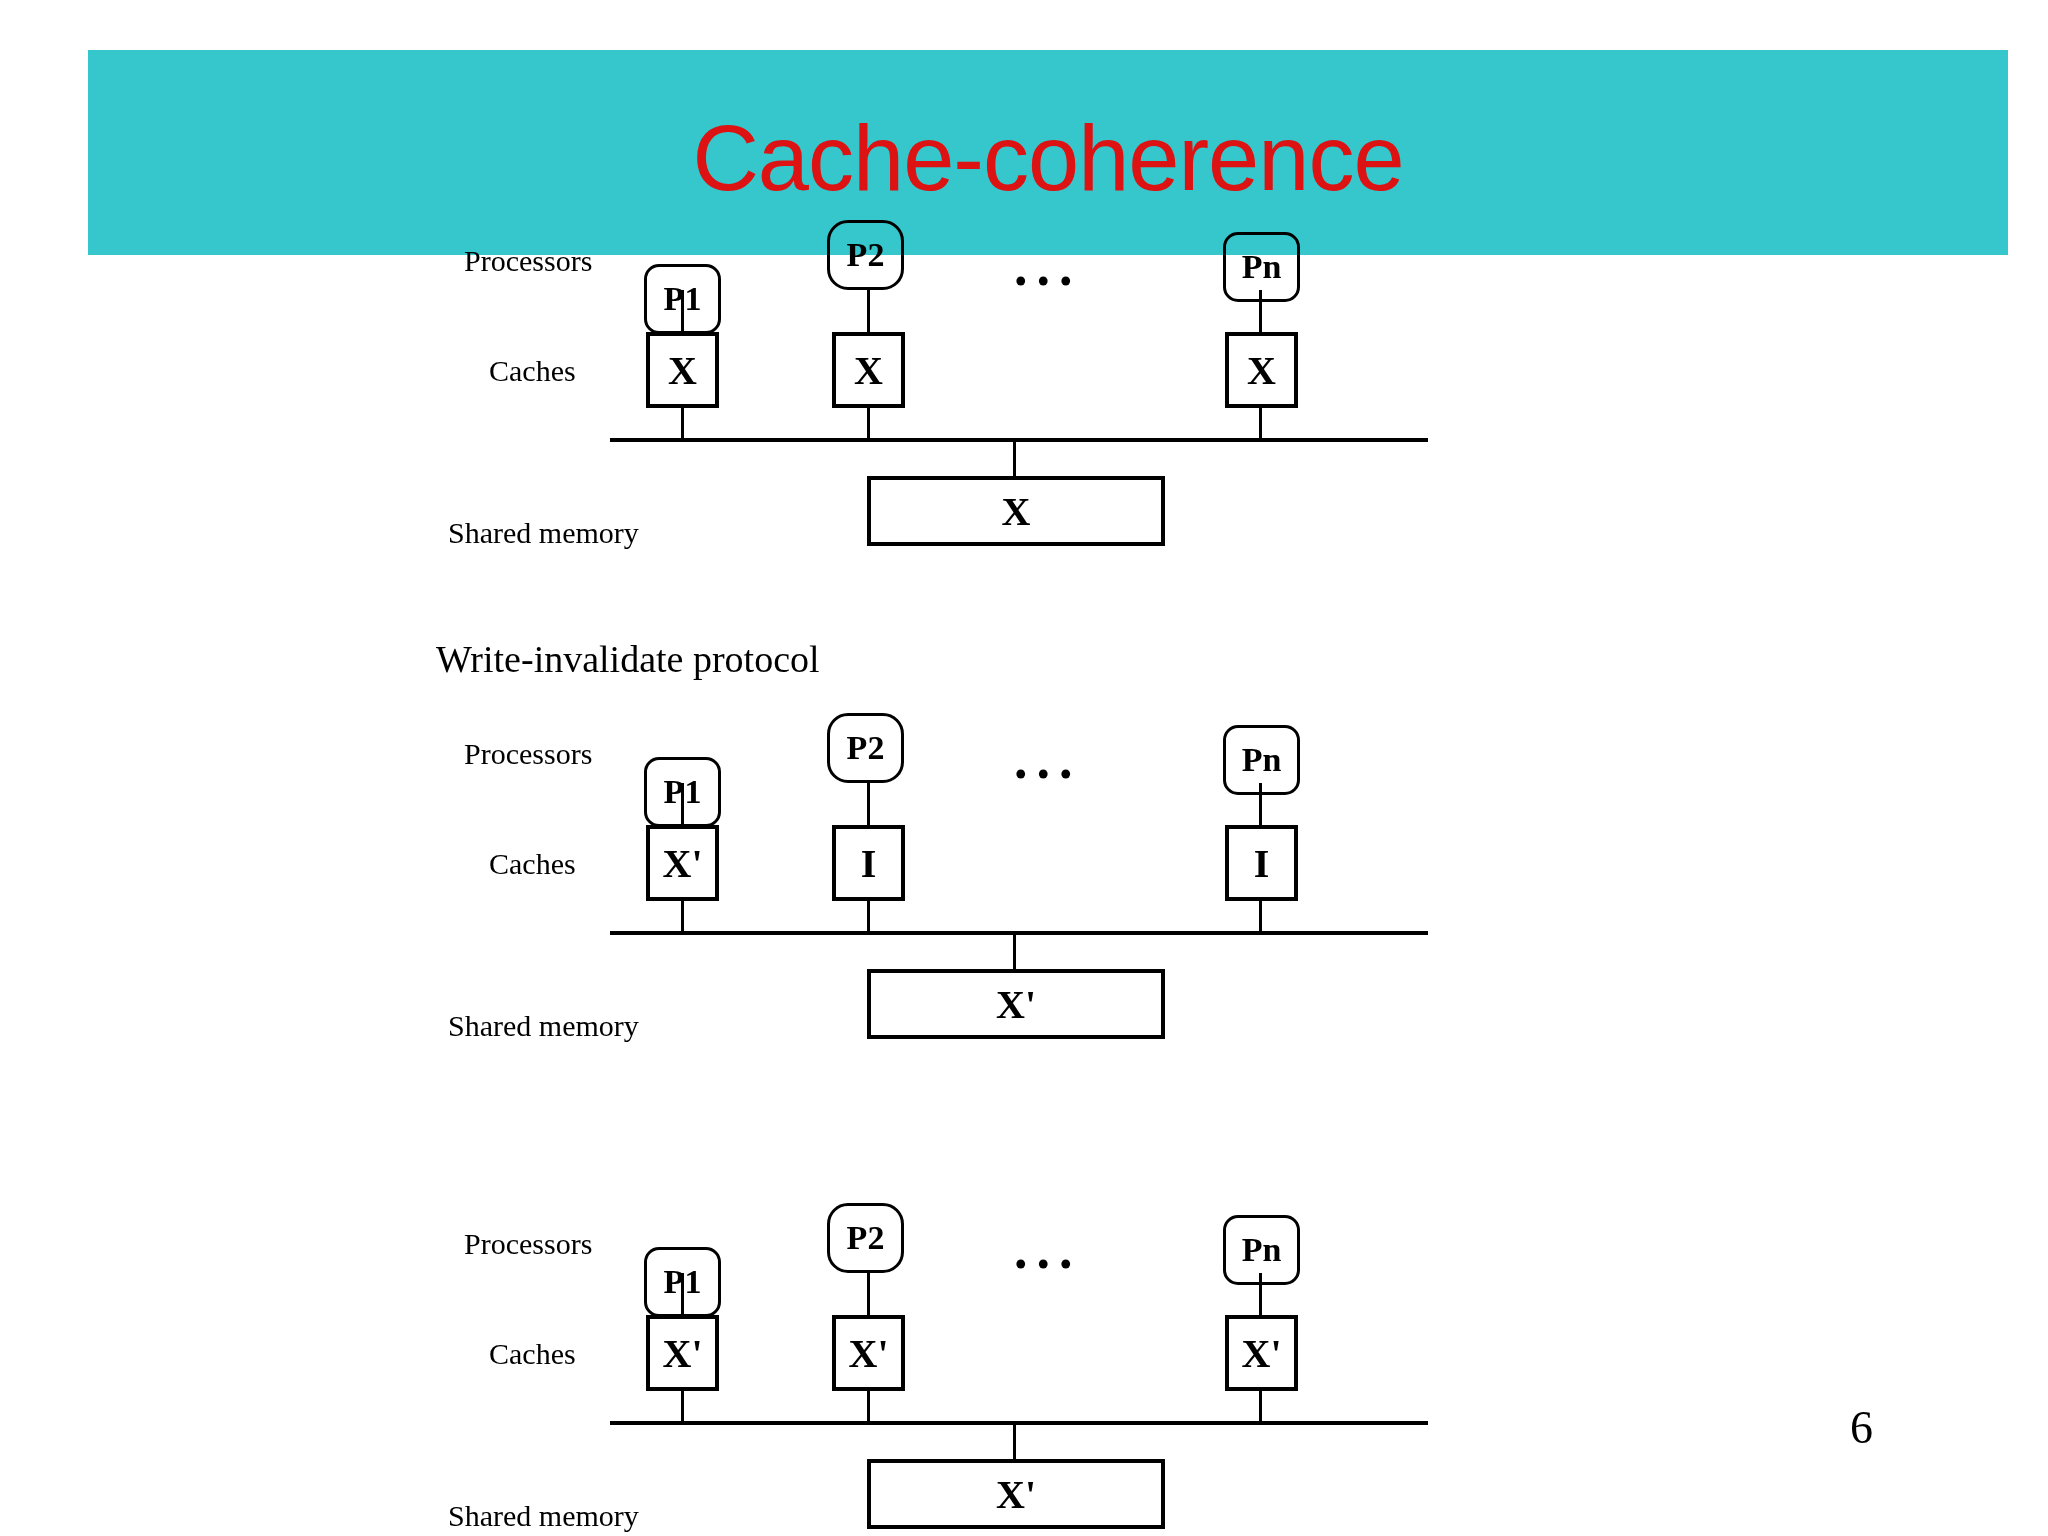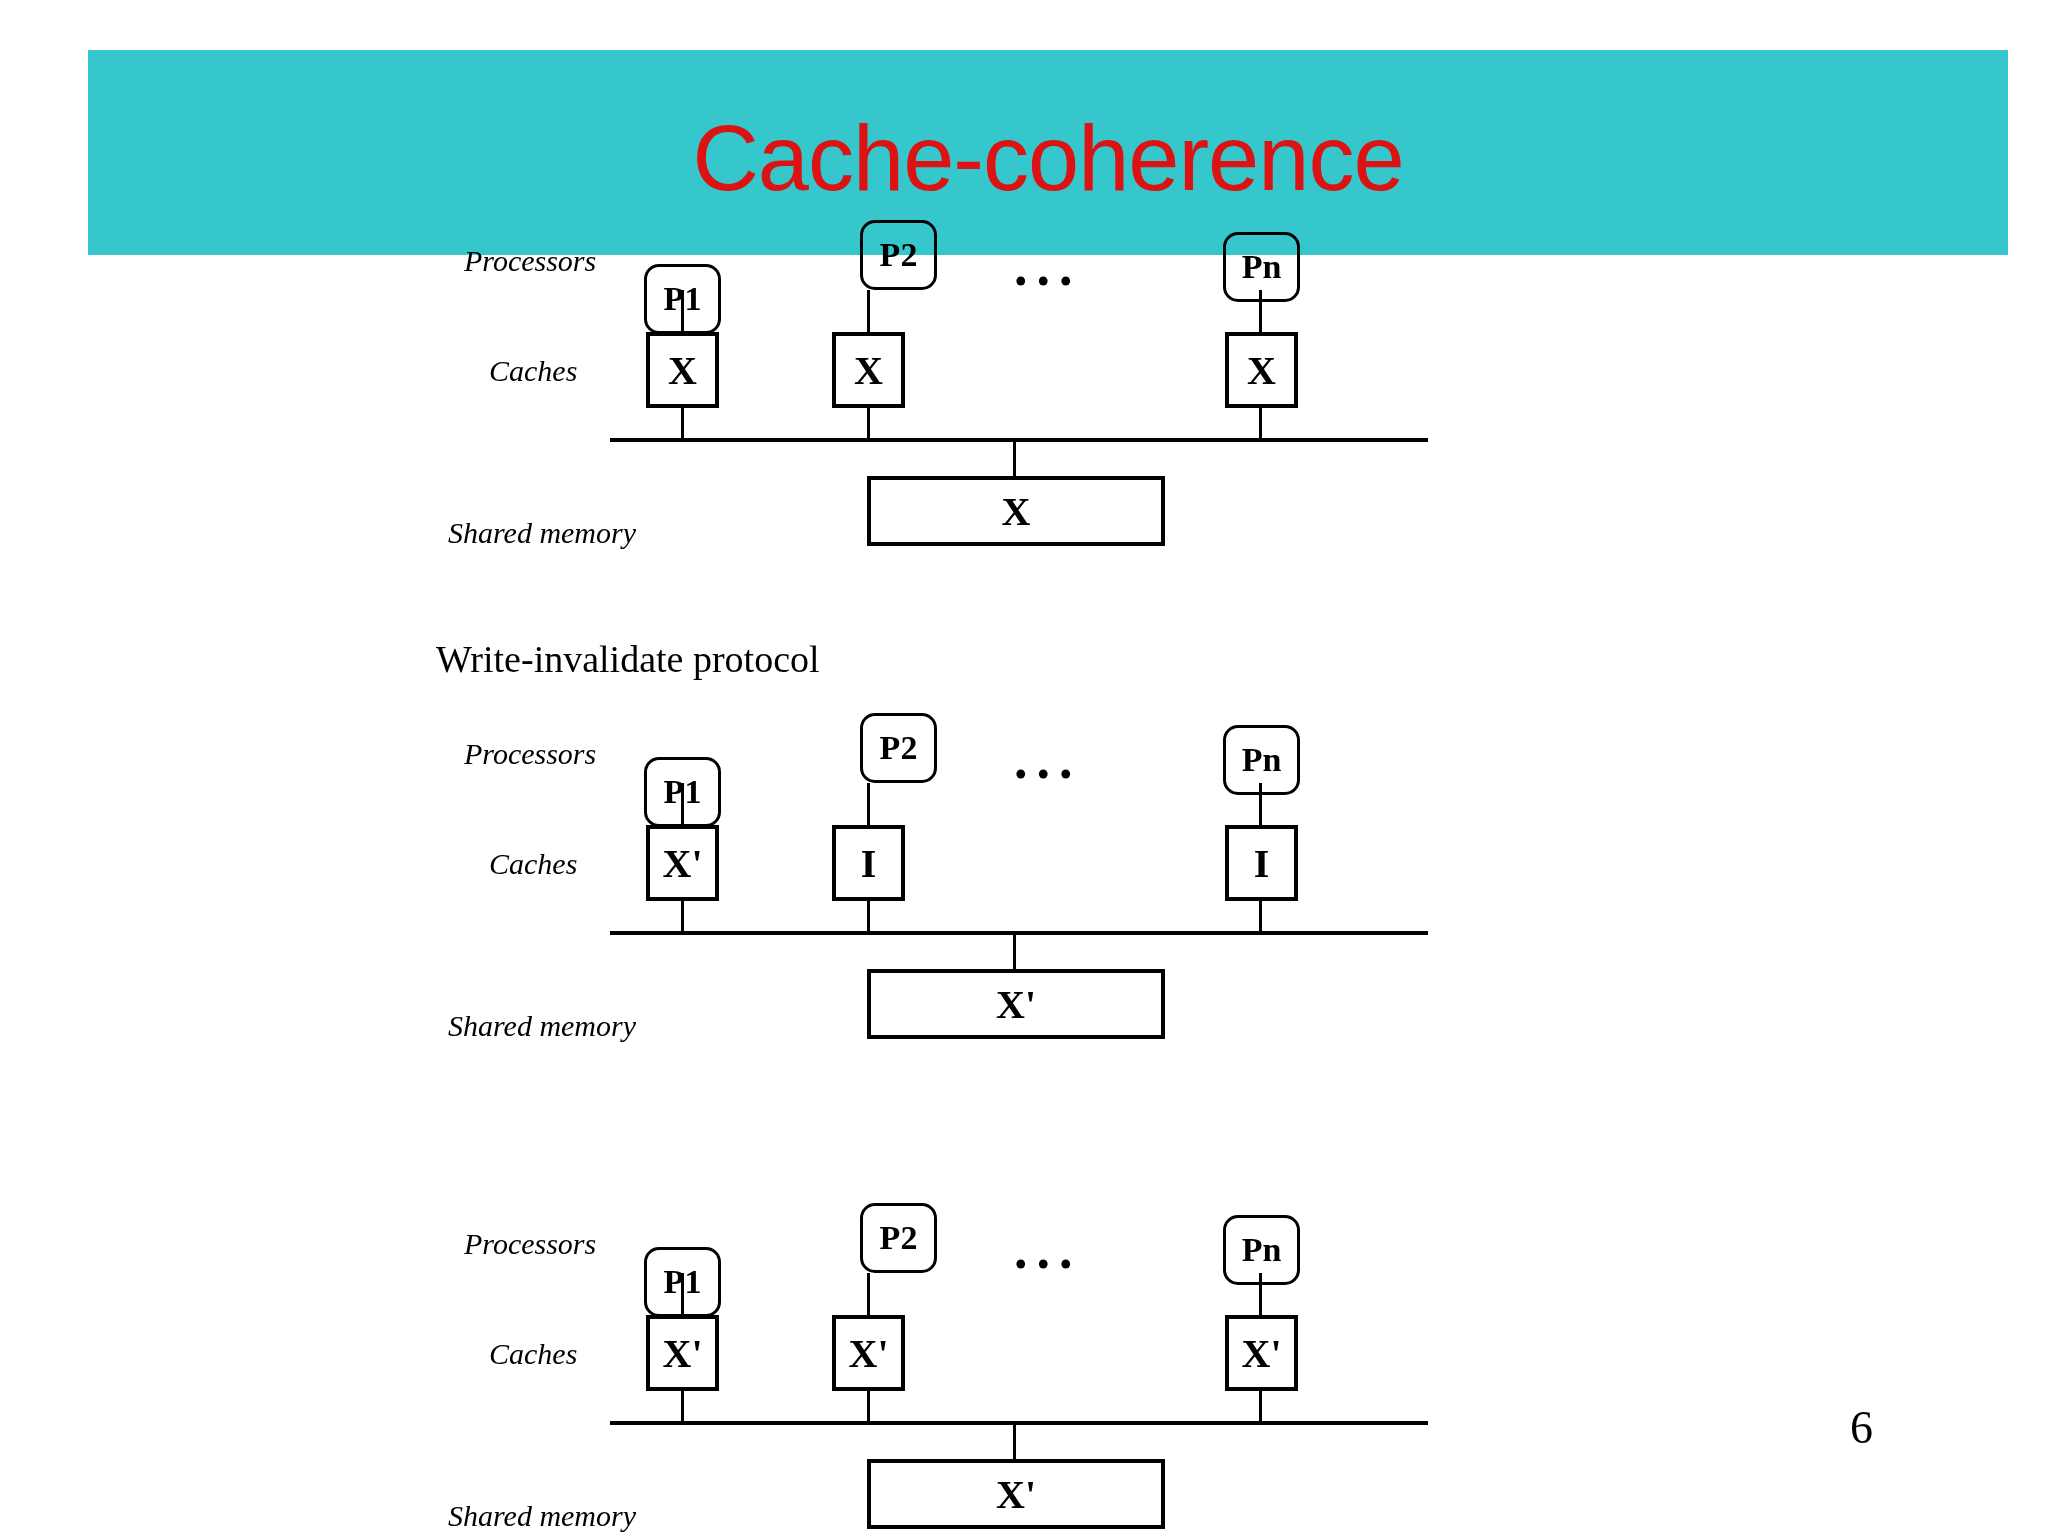--- a/index.html
+++ b/index.html
@@ -24,32 +24,32 @@
   }
 
   
   .diagram { position:absolute; left:0; width:2048px; height:575px; }
 
   .heading {
     position:absolute; left:436px; top:146px;
     font-size:38px; line-height:1.1; white-space:nowrap;
   }
 
-  .row-label { position:absolute; font-size:30px; line-height:1.1; white-space:nowrap;font-style:italic; }
+  .row-label { position:absolute; font-size:30px; line-height:1.1; white-space:nowrap; }
   .lbl-processors { left:464px; top:244px; }
   .lbl-caches     { left:489px; top:354px; }
   .lbl-memory     { left:448px; top:516px; }
 
   .pbox {
     position:absolute; top:220px; width:71px; height:64px;
     border:3px solid #000; border-radius:15px; background:transparent;
     display:flex; align-items:center; justify-content:center;
     font-size:34px; font-weight:bold;
   }
-  .p0 { left:644px;margin-top:44px; } .p1 { left:860px; } .p2 { left:1223px;margin-top:12px; }
+  .p0 { left:644px;margin-top:44px; } .p1 { left:827px;border-radius:21px; } .p2 { left:1223px;margin-top:12px; }
 
   .cbox {
     position:absolute; top:332px; width:65px; height:68px;
     border:4px solid #000; background:transparent;
     display:flex; align-items:center; justify-content:center;
     font-size:40px; font-weight:bold;
   }
   .cb0 { left:646px; } .cb1 { left:832px; } .cb2 { left:1225px; }
 
   .conn { position:absolute; width:3px; background:#000; }

